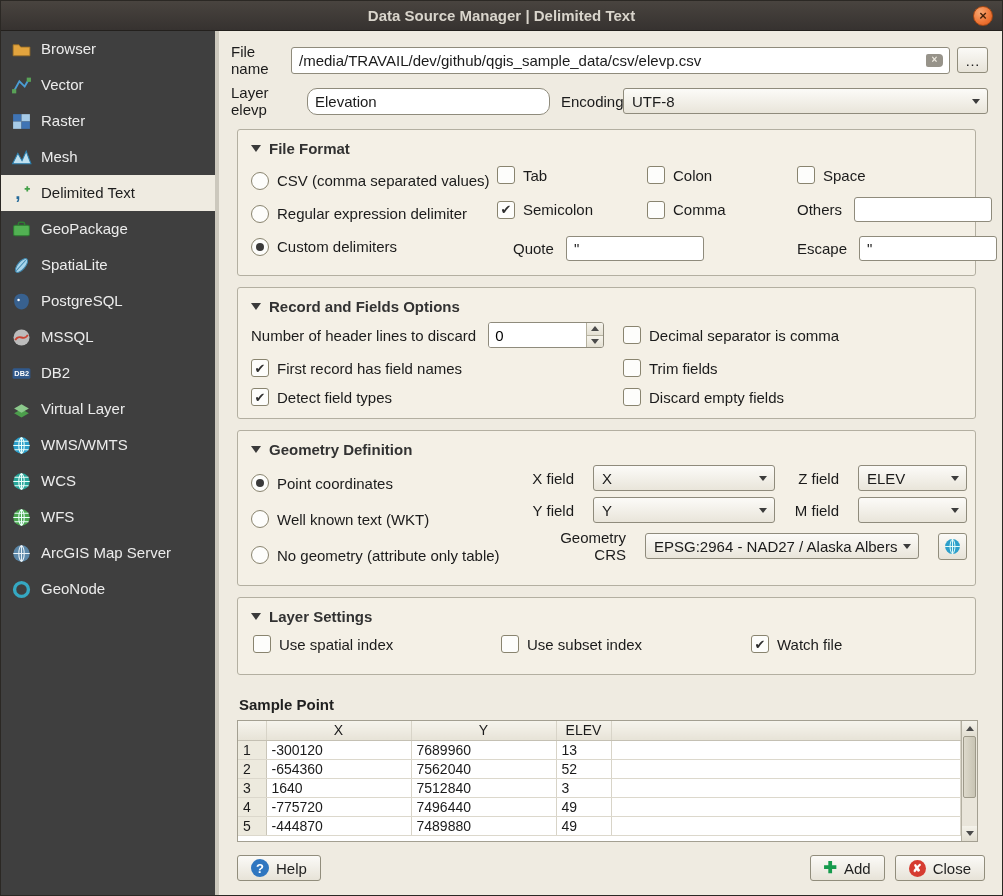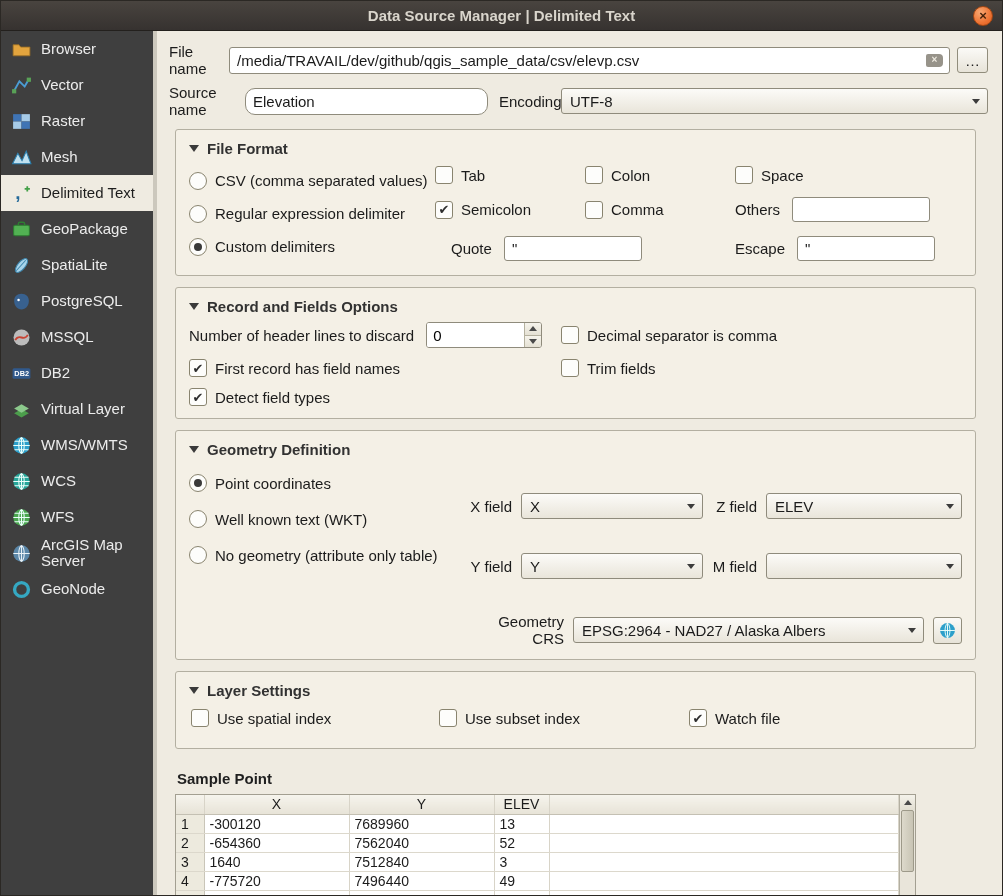--- a/index.html
+++ b/index.html
@@ -9,21 +9,21 @@
   
   .titlebar{height:30px;flex-shrink:0;position:relative;display:flex;align-items:center;justify-content:center;
             background:linear-gradient(#49443f,#363230);border-bottom:1px solid #23201d;}
   .title{font-size:15px;font-weight:bold;color:#d9d5cc;}
   .win-close{position:absolute;right:9px;top:5px;width:20px;height:20px;border-radius:50%;padding:0;cursor:pointer;
              background:radial-gradient(circle at 35% 30%,#f8a873,#ee7434 60%,#d85a1e);border:1px solid #a34713;
              display:flex;align-items:center;justify-content:center;}
   .win-close .x{color:#47230b;font-size:13px;font-weight:bold;line-height:1;margin-top:-1px;}
   
   .bodyrow{flex:1;display:flex;min-height:0;}
-  .sidebar{width:152px;flex-shrink:0;background:#3f3f3f;overflow:hidden;}
+  .sidebar{width:214px;flex-shrink:0;background:#3f3f3f;overflow:hidden;}
   .divider{width:4px;flex-shrink:0;background:#ccc8bd;}
   .content{flex:1;background:#efebe1;display:flex;flex-direction:column;padding:12px 14px 12px 12px;min-width:0;}
   
   .side-item{height:36px;display:flex;align-items:center;gap:9px;padding:0 6px 0 10px;color:#ececec;
              font-size:15px;cursor:pointer;}
   .side-item.sel{background:#efebe1;color:#1d1d1d;}
   .si{width:21px;height:21px;flex-shrink:0;}
   .si svg{width:100%;height:100%;display:block;}
   .si-label{line-height:16px;}
   
@@ -81,21 +81,21 @@
   .spin-btns{width:17px;display:flex;flex-direction:column;border-left:1px solid #b5b19f;}
   .spin-up,.spin-down{flex:1;display:flex;align-items:center;justify-content:center;cursor:pointer;
         background:linear-gradient(#f6f4ec,#e5e1d4);}
   .spin-up span{width:0;height:0;border-left:4px solid transparent;border-right:4px solid transparent;border-bottom:5px solid #4a4a4a;}
   .spin-down span{width:0;height:0;border-left:4px solid transparent;border-right:4px solid transparent;border-top:5px solid #4a4a4a;}
   .spin-down{border-top:1px solid #b5b19f;}
   
   .geo-grid{display:grid;grid-template-columns:278px 1fr;margin-top:4px;}
   .geo-left .opt{height:36px;}
   .geo-right{display:flex;flex-direction:column;gap:6px;}
-  .geo-row{display:flex;align-items:center;gap:9px;margin-top:28px;}
+  .geo-row{display:flex;align-items:center;gap:19px;}
   .flabel{width:45px;text-align:right;font-size:15px;color:#1b1b1b;flex-shrink:0;}
   .w182{width:182px;flex-shrink:0;}
   .grow{flex:1;}
   .dms-row{padding-left:52px;height:21px;}
   .crslabel{width:97px;text-align:right;font-size:15px;color:#1b1b1b;flex-shrink:0;}
   .globe-btn{width:29px;height:27px;padding:0;flex-shrink:0;}
   .globe-btn svg{width:19px;height:19px;}
   
   .ls-row{display:flex;align-items:center;margin:7px 0 9px 2px;}
   .ls1{width:248px;}
@@ -296,21 +296,21 @@
         <div class="input-wrap">
           <input class="input" value="/media/TRAVAIL/dev/github/qgis_sample_data/csv/elevp.csv" style="">
           <span class="clear">
               <span class="cx">×</span>
             </span>
         </div>
         <button class="btn browse">…</button>
       </div>
 
       <div class="row layerrow">
-        <span class="lbl lbl-layer">Source name</span>
+        <span class="lbl lbl-layer">Layer elevp</span>
         <input class="input layer-input" value="Elevation" style="">
         <span class="lbl lbl-enc">Encoding</span>
         <div class="combo enc-combo">
           <span class="combo-value">UTF-8</span>
           <span class="arrow"></span>
         </div>
       </div>
 
       <section class="group">
         <div class="group-header">
@@ -397,20 +397,24 @@
             <span class="check checked"></span>
             <span class="opt-label">First record has field names</span>
           </div>
           <div class="opt">
             <span class="check"></span>
             <span class="opt-label">Trim fields</span>
           </div>
           <div class="opt">
             <span class="check checked"></span>
             <span class="opt-label">Detect field types</span>
+          </div>
+          <div class="opt">
+            <span class="check"></span>
+            <span class="opt-label">Discard empty fields</span>
           </div>
         </div>
       </section>
 
       <section class="group">
         <div class="group-header">
           <span class="tri"></span>
           <span class="group-title">Geometry Definition</span>
         </div>
         <div class="geo-grid">

